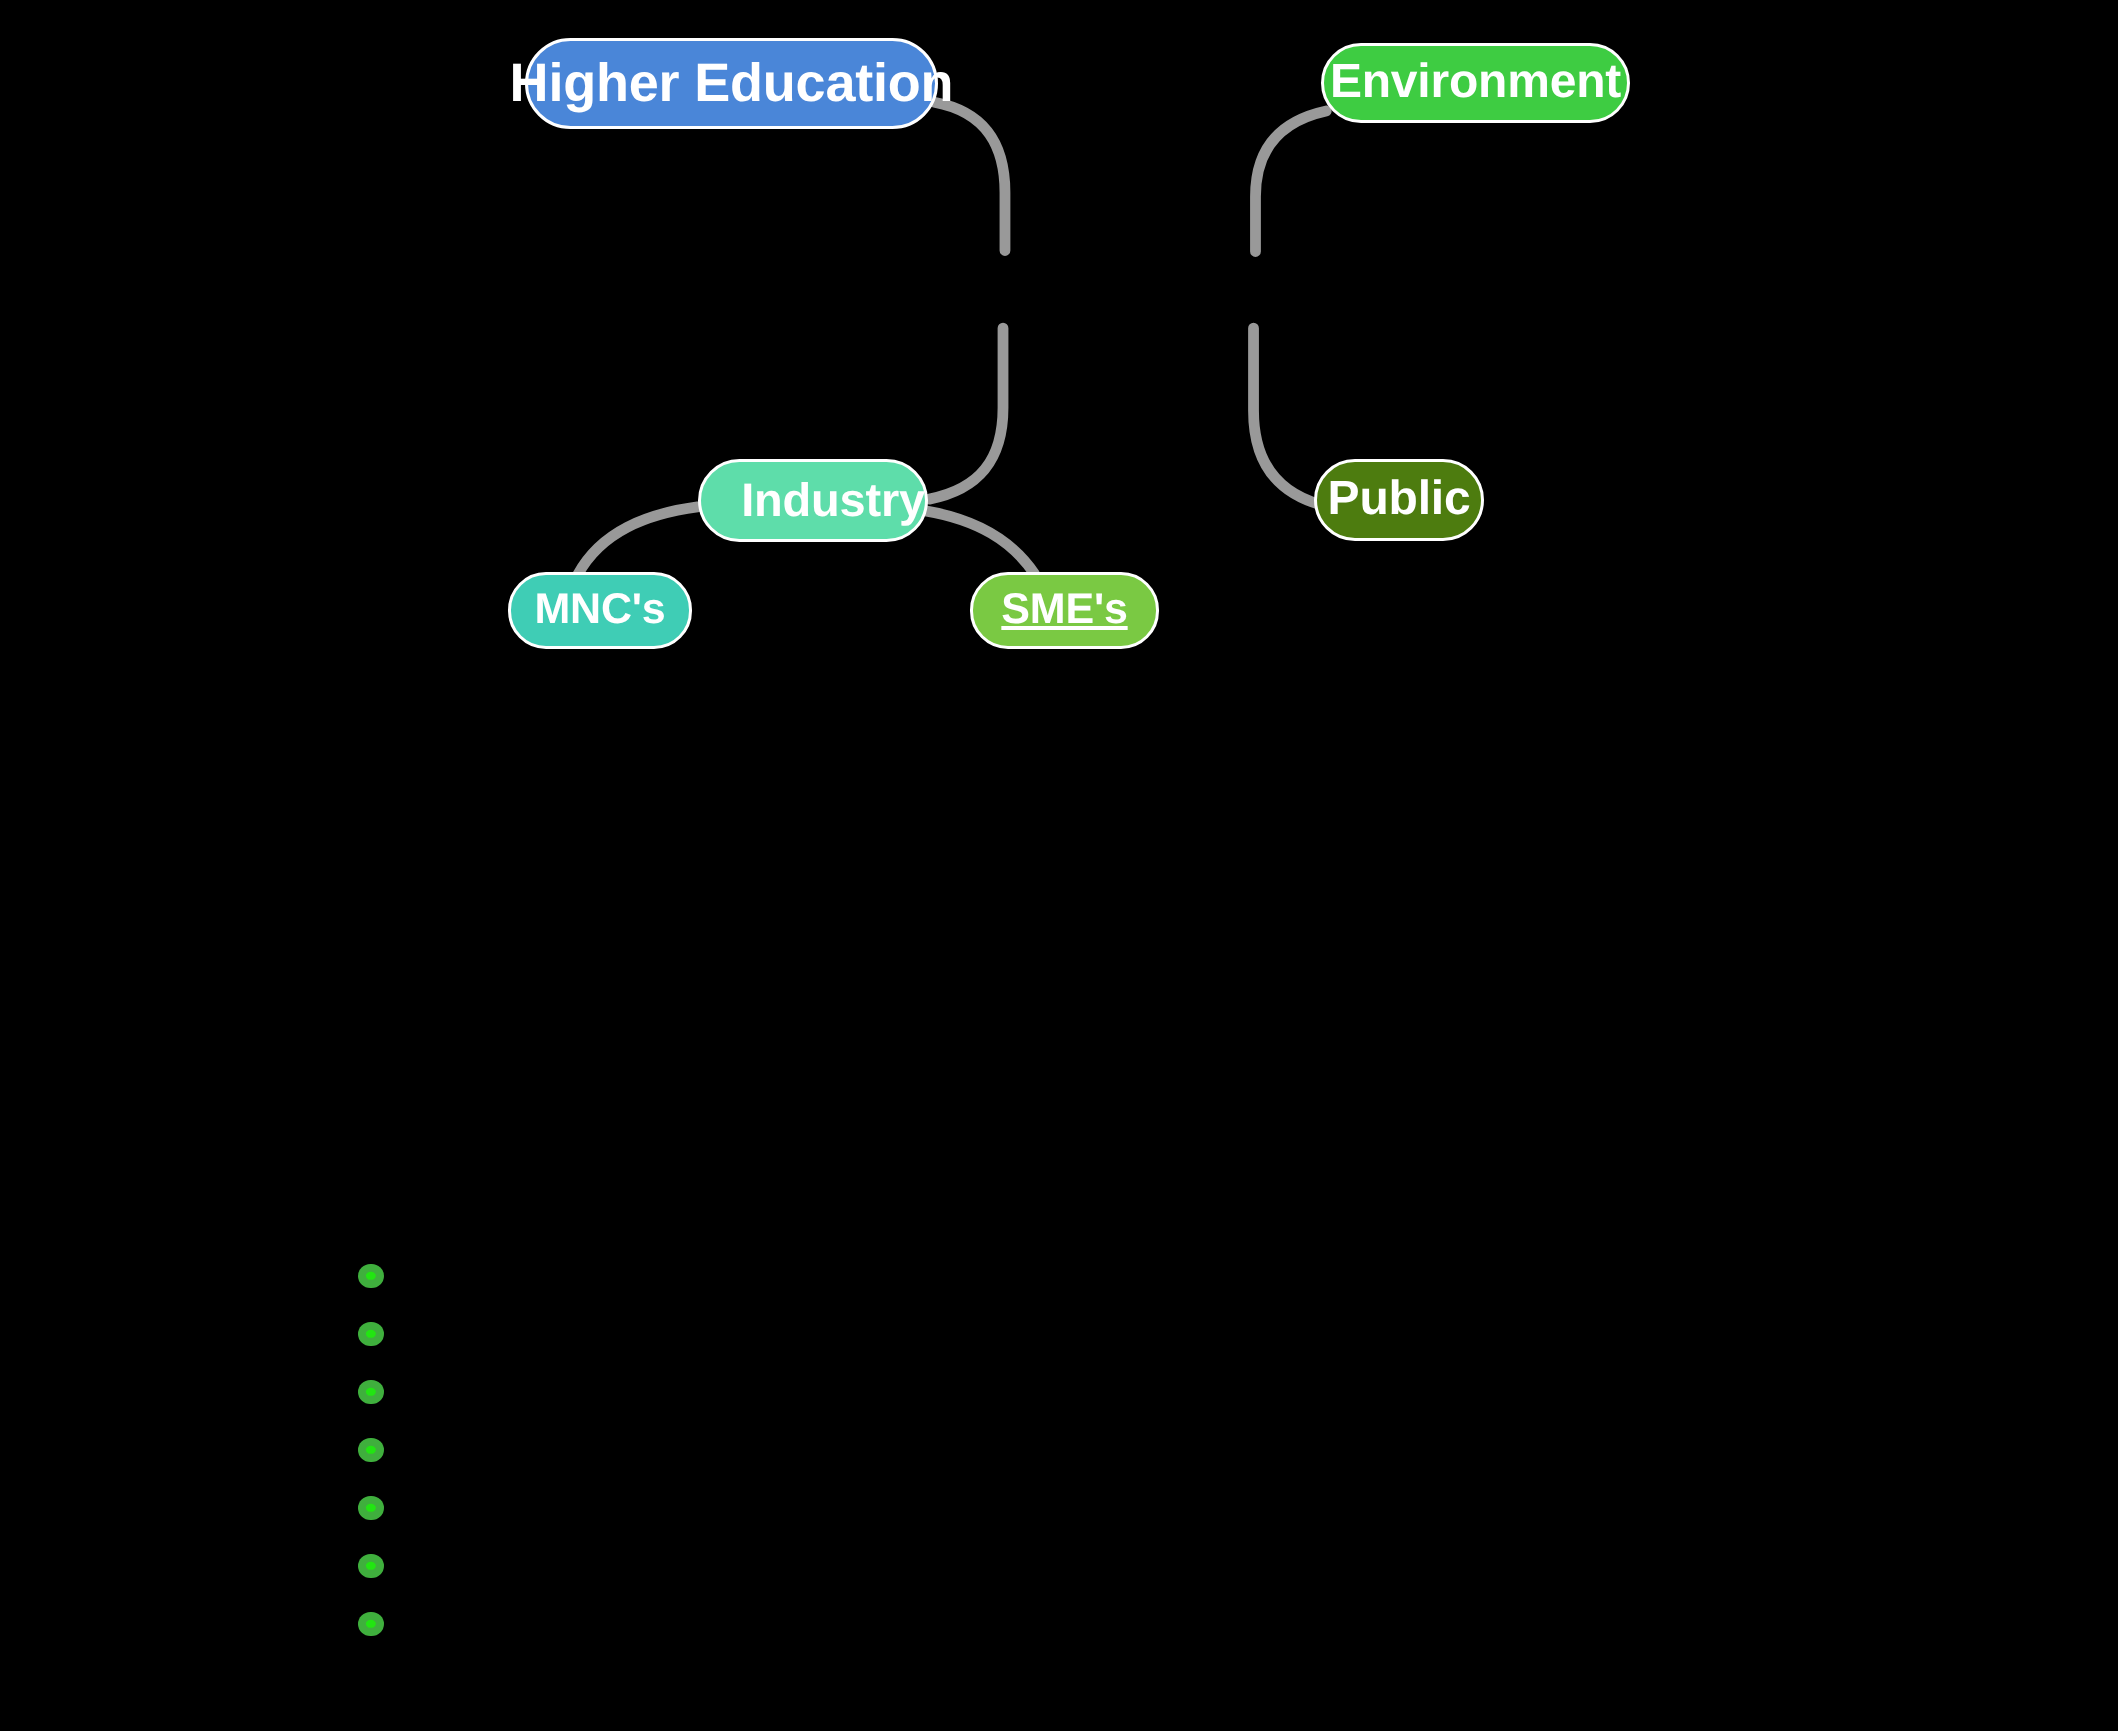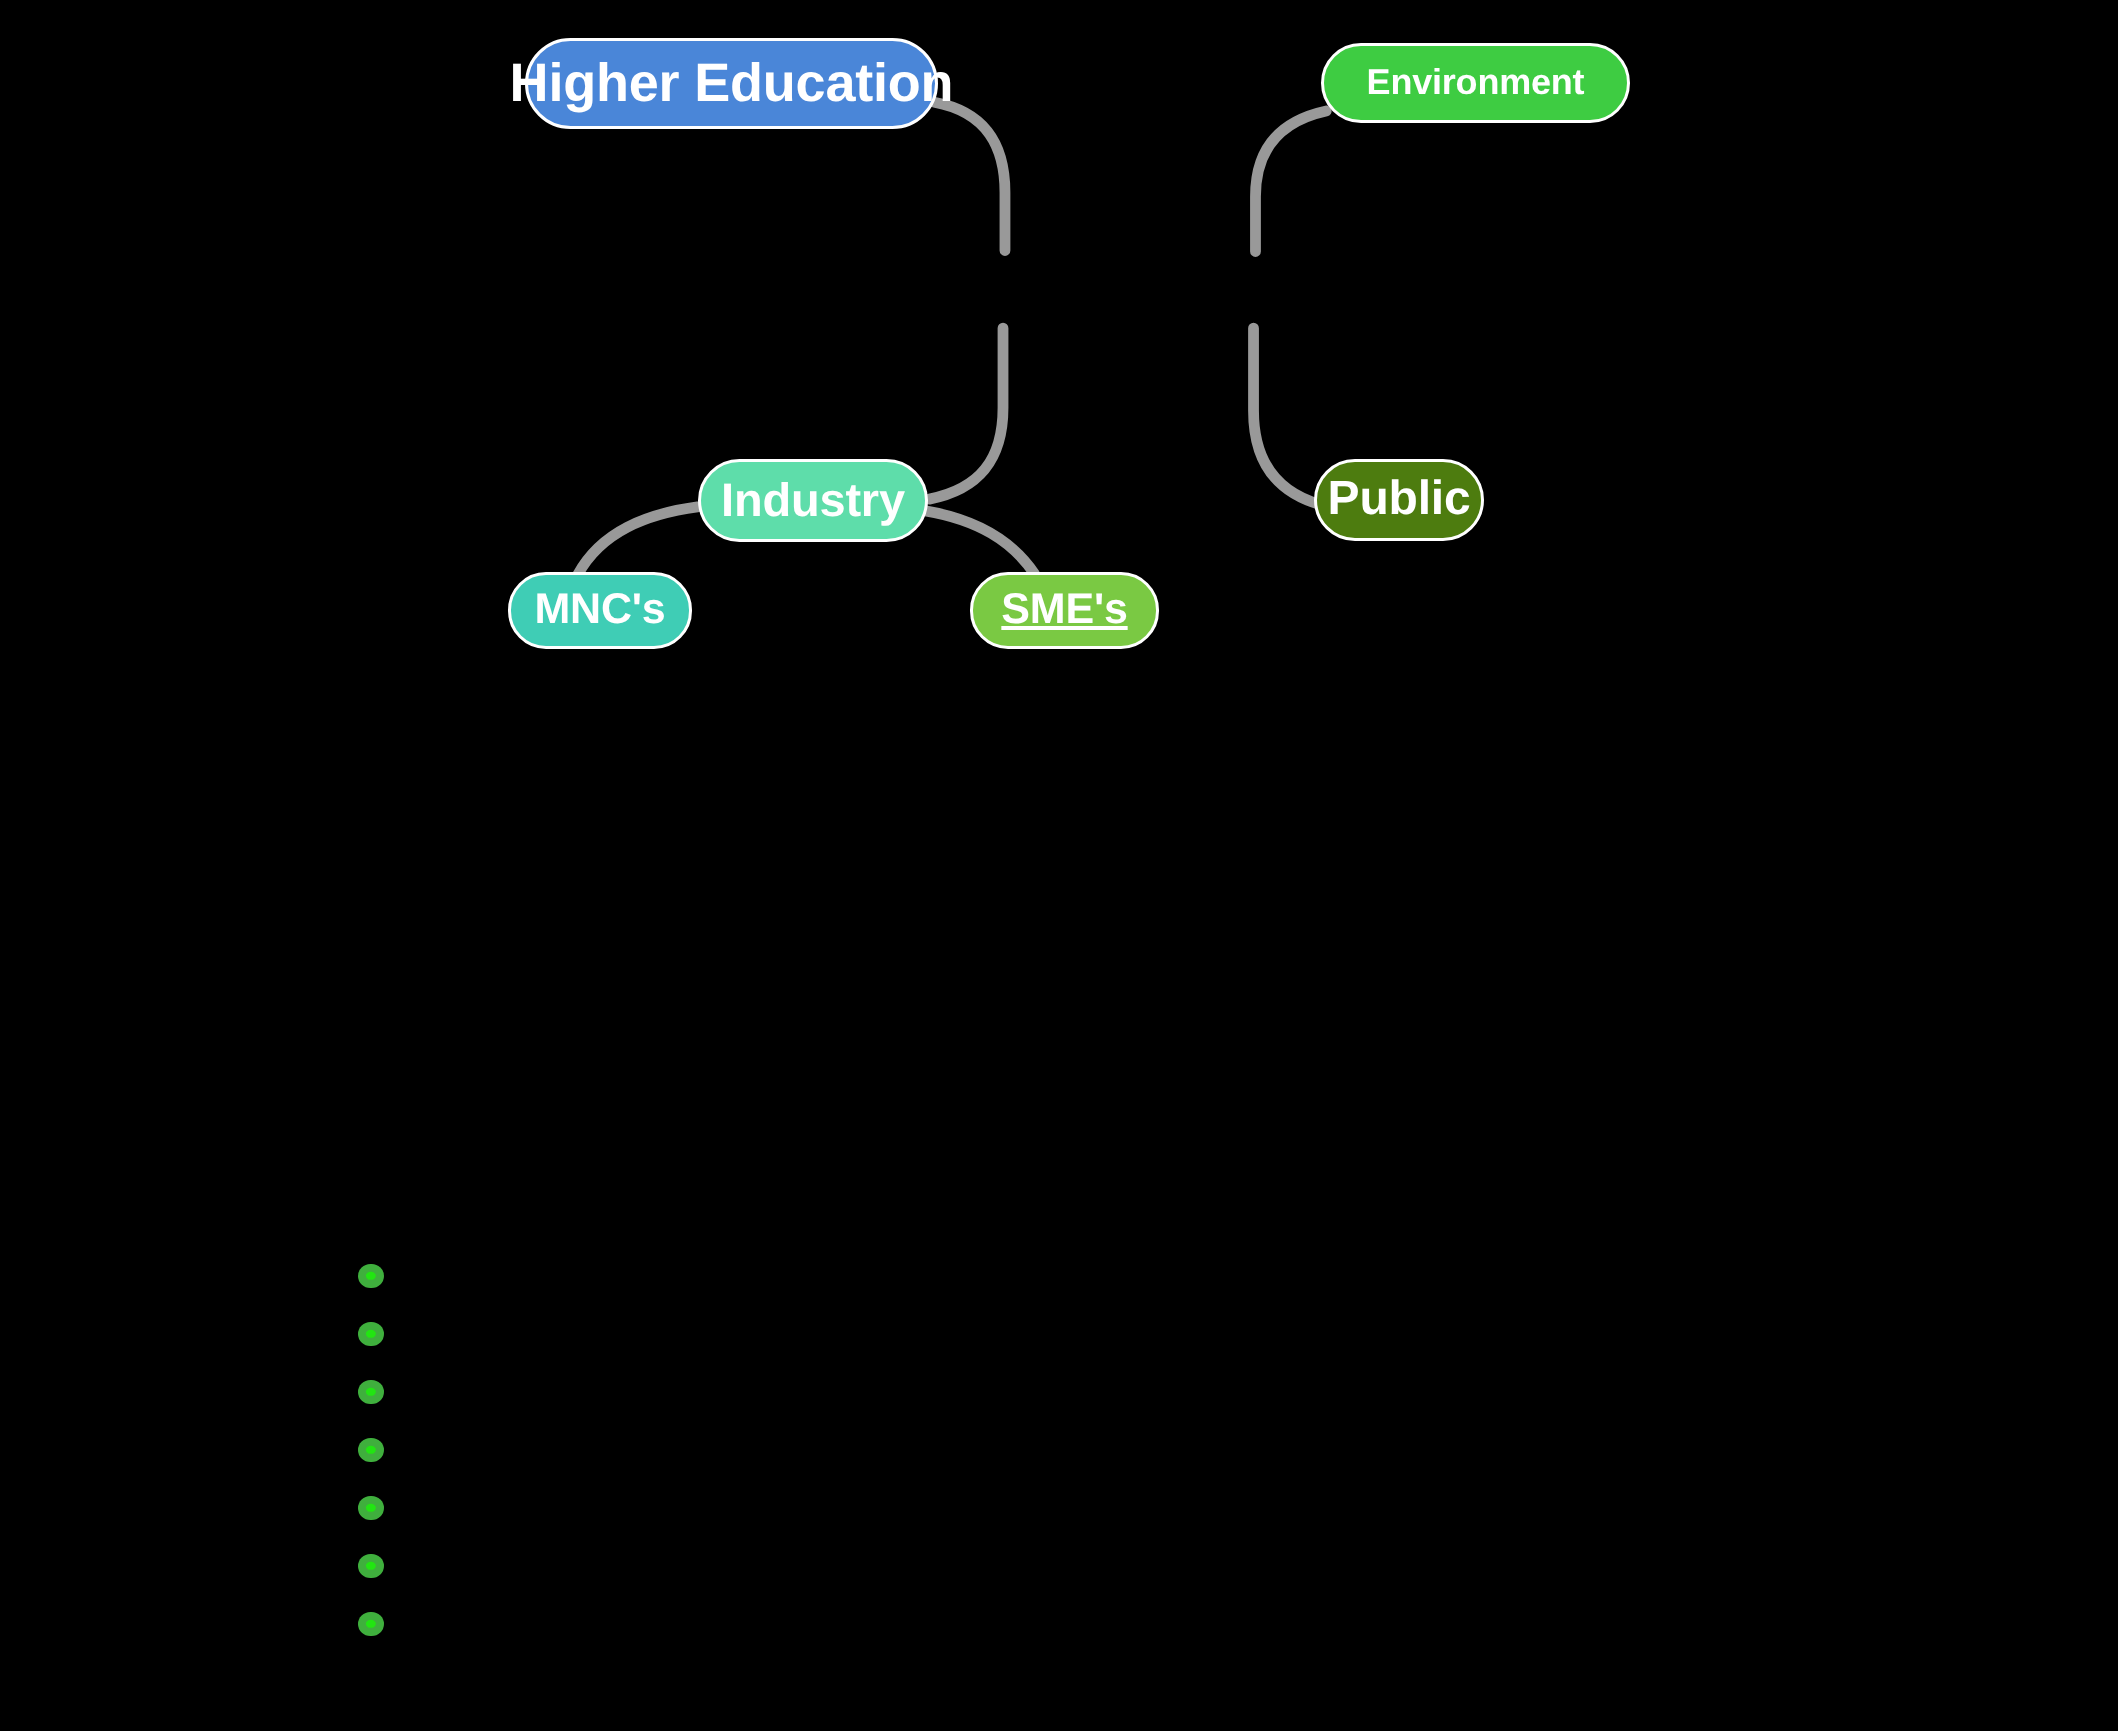--- a/index.html
+++ b/index.html
@@ -101,26 +101,26 @@
       <path d="M 2552 668 L 2552 836 C 2552 944 2604 1004 2690 1028"></path>
       <path d="M 1420 1032 C 1316 1046 1224 1082 1176 1170"></path>
       <path d="M 1884 1040 C 1990 1058 2060 1100 2106 1168"></path>
     </g>
   </svg>
 
   <div class="mm-node" id="node-higher-education" style="left: 525px; top: 38px; width: 413px; height: 91px; background: rgb(74, 134, 216); border-radius: 46px; border-width: 3.4px; font-size: 54px; border-color: rgb(255, 255, 255); color: rgb(255, 255, 255);">
     <span class="mm-label">Higher Education</span>
   </div>
 
-  <div class="mm-node" id="node-environment" style="left: 1321px; top: 43px; width: 309px; height: 80px; background: rgb(62, 204, 66); border-radius: 40px; border-width: 3.4px; font-size: 36px; border-color: rgb(255, 255, 255); color: rgb(255, 255, 255);">
+  <div class="mm-node" id="node-environment" style="left: 1321px; top: 43px; width: 309px; height: 80px; background: rgb(62, 204, 66); border-radius: 40px; border-width: 3.4px; font-size: 48px; border-color: rgb(255, 255, 255); color: rgb(255, 255, 255);">
     <span class="mm-label">Environment</span>
   </div>
 
 
-  <div class="mm-node" id="node-industry" style="left: 698px; top: 459px; width: 230px; height: 83px; background: rgb(94, 221, 170); border-radius: 42px; border-width: 3.4px; font-size: 47px; border-color: rgb(255, 255, 255); color: rgb(255, 255, 255);">
+  <div class="mm-node" id="node-industry" style="left: 698px; top: 459px; width: 230px; height: 83px; background: rgb(94, 221, 170); border-radius: 42px; border-width: 3.4px; font-size: 47px; border-color: rgb(255, 255, 255); color: rgb(255, 255, 255); justify-content: flex-end;">
     <span class="mm-label">Industry</span>
   </div>
 
   <div class="mm-node" id="node-public" style="left: 1314px; top: 459px; width: 170px; height: 82px; background: #4d7c0f; border-radius: 41px; border-width: 3.4px; font-size: 48px; border-color: rgb(255, 255, 255); color: rgb(255, 255, 255);">
     <span class="mm-label">Public</span>
   </div>
 
   <div class="mm-node" id="node-mncs" style="left: 508px; top: 572px; width: 184px; height: 77px; background: rgb(63, 205, 181); border-radius: 38px; border-width: 3.4px; font-size: 43px; border-color: rgb(255, 255, 255); color: rgb(255, 255, 255);">
     <span class="mm-label">MNC's</span>
   </div>

